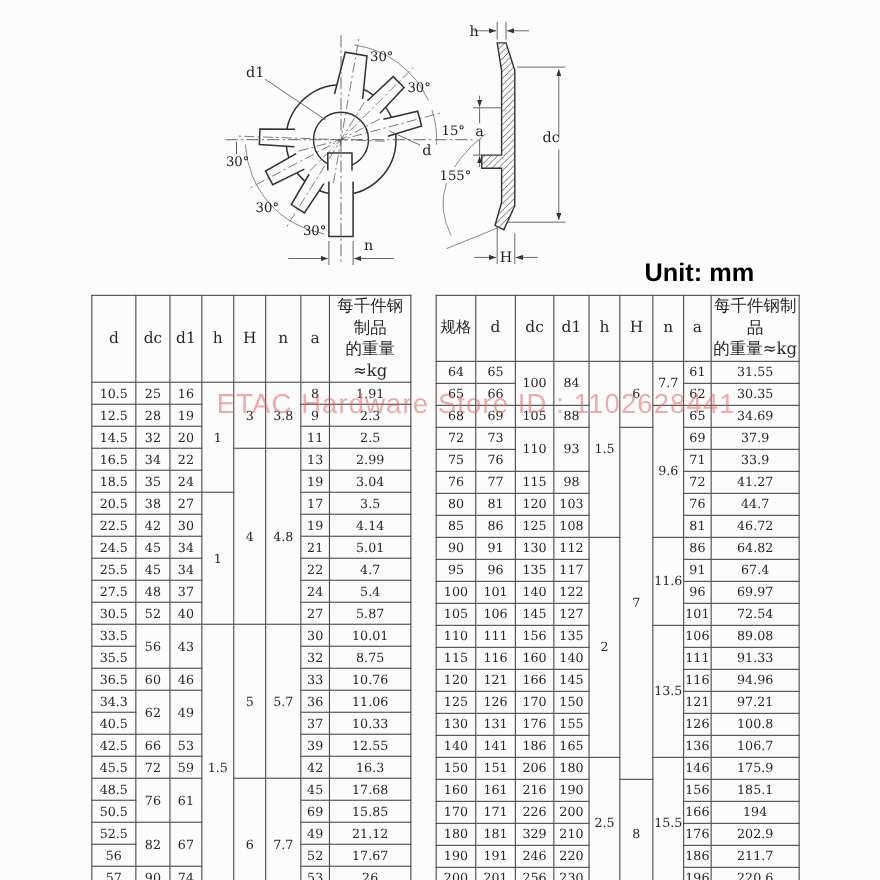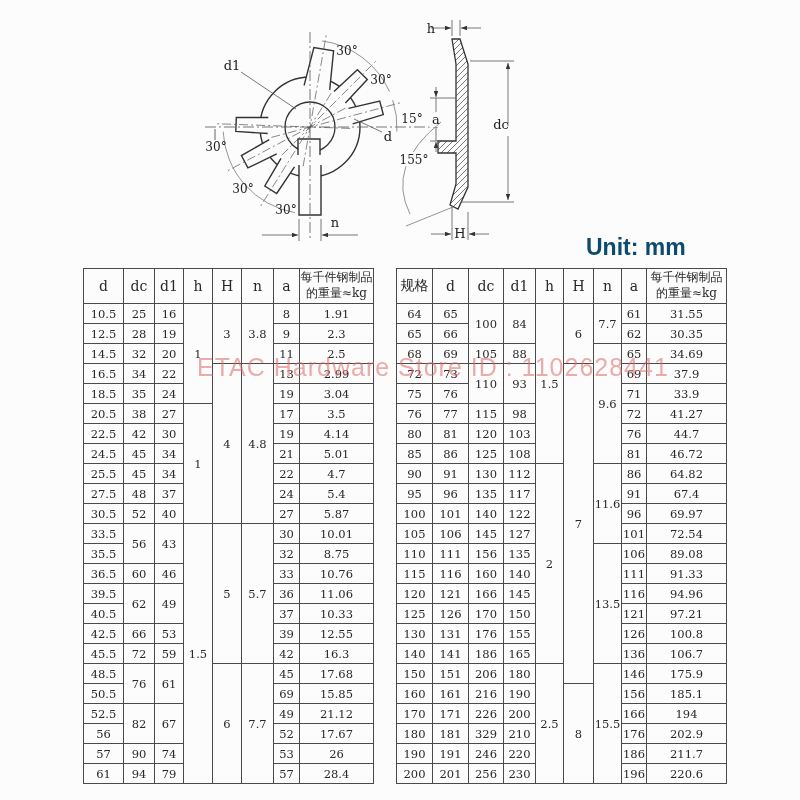--- a/index.html
+++ b/index.html
@@ -3,32 +3,32 @@
 <meta charset="utf-8">
 <style>
   html,body{margin:0;padding:0;background:#fff;}
   .page{position:relative;width:800px;height:800px;background:#fcfcfc;overflow:hidden;
         font-family:"DejaVu Serif",serif;}
   .drawing{position:absolute;left:100px;top:8px;width:540px;height:252px;}
   .drawing text{fill:#222;font-family:"DejaVu Serif",serif;}
   .lbl{font-size:13px;}
   .ang{font-size:12px;}
   .unit{position:absolute;left:586px;top:234px;font:bold 23px "Liberation Sans",sans-serif;
-        color:#0c4a6e;z-index:4;}
+        color:#000000;z-index:4;}
   .watermark{position:absolute;left:197px;top:353px;font:25px "Liberation Sans",sans-serif;
         color:rgba(219,103,103,0.55);letter-spacing:1px;white-space:nowrap;z-index:6;
         pointer-events:none;}
   .tablebox{position:absolute;top:268px;z-index:2;}
   #left-box{left:83px;}
   #right-box{left:364px;padding-left:32px;}
   .tablebox table{border-collapse:collapse;table-layout:fixed;height:500px;}
   .tablebox th,.tablebox td{border:1px solid #4a4a4a;text-align:center;vertical-align:middle;
         padding:0;color:#282828;font-family:"DejaVu Serif",serif;}
   .tablebox th{height:34px;font-size:14px;font-weight:normal;}
-  .tablebox th.wh{font-size:12px;white-space:pre-line;line-height:1.3;}
+  .tablebox th.wh{font-size:15px;white-space:pre-line;line-height:1.3;}
   .tablebox td{font-size:11.5px;height:19px;}
 </style>
 </head>
 <body>
 
 <div class="page">
 
   <svg class="drawing" viewBox="0 0 540 252">
     <defs>
       <pattern id="hatch" patternUnits="userSpaceOnUse" width="6" height="6">
@@ -266,21 +266,21 @@
             <td>8.75</td>
           </tr>
           <tr>
             <td>36.5</td>
             <td>60</td>
             <td>46</td>
             <td>33</td>
             <td>10.76</td>
           </tr>
           <tr>
-            <td>39.5</td>
+            <td>34.3</td>
             <td rowspan="2">62</td>
             <td rowspan="2">49</td>
             <td>36</td>
             <td>11.06</td>
           </tr>
           <tr>
             <td>40.5</td>
             <td>37</td>
             <td>10.33</td>
           </tr>

